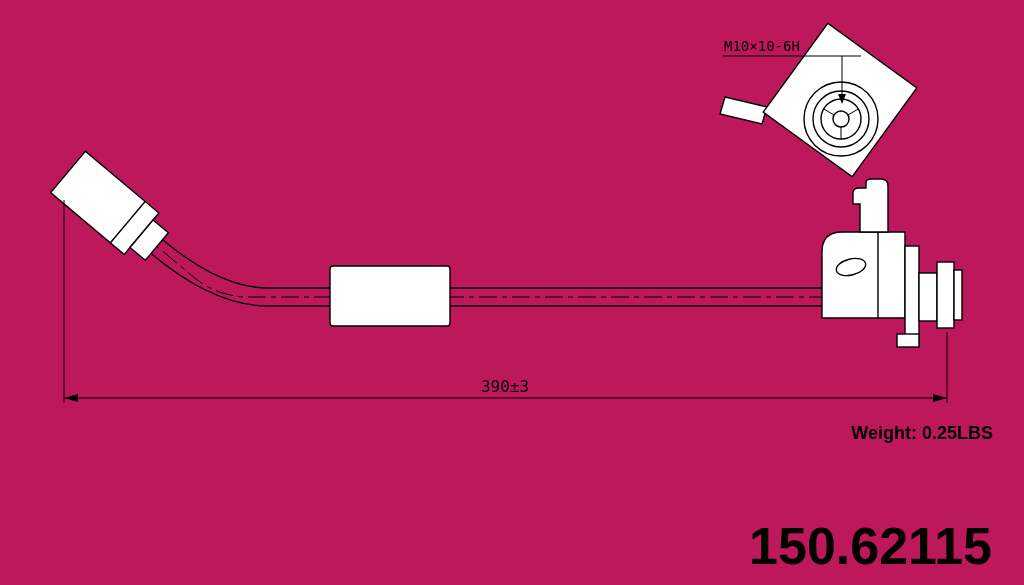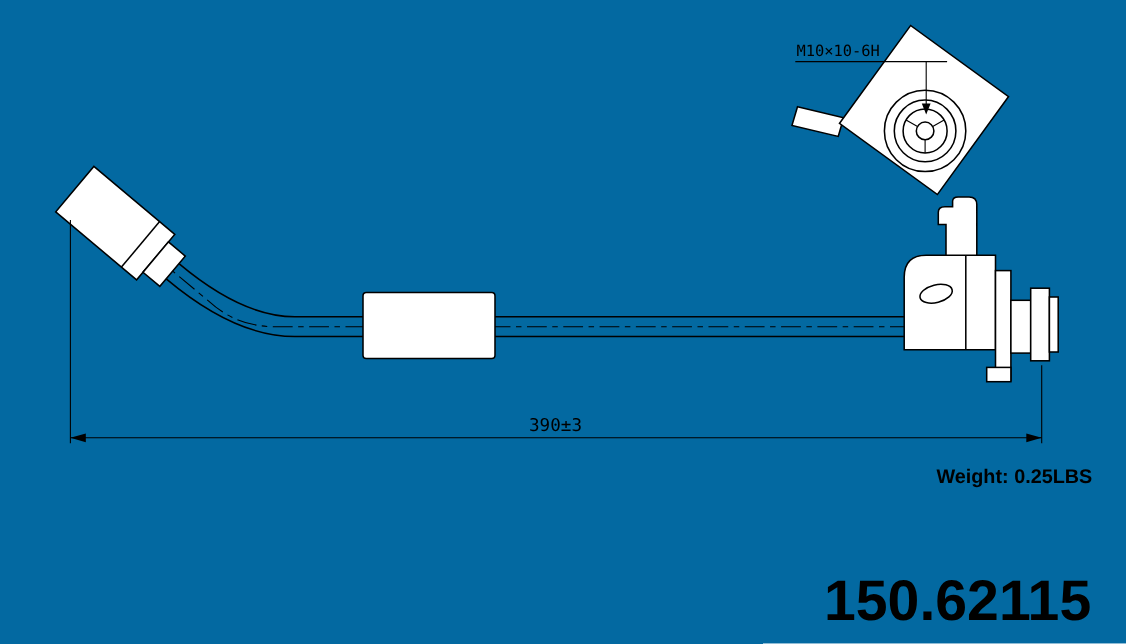--- a/index.html
+++ b/index.html
@@ -1,20 +1,20 @@
 <!DOCTYPE html>
 <html><head>
 <meta charset="utf-8">
 <style>
   html, body { margin: 0; padding: 0; background: #ffffff; }
   .page {
     position: relative;
     width: 1024px;
     height: 585px;
-    background: #0369a1;
+    background: #be185d;
     overflow: hidden;
     font-family: "Liberation Sans", sans-serif;
   }
   svg { position: absolute; top: 0; left: 0; }
   .ln   { stroke: #000; fill: none; stroke-width: 1.4; }
   .lnw  { stroke: #000; fill: #ffffff; stroke-width: 1.4; }
   .thin { stroke: #000; fill: none; stroke-width: 1; }
   .dash { stroke: #000; fill: none; stroke-width: 1; stroke-dasharray: 18 5 5 5; }
   .arr  { fill: #000; stroke: none; }
   .t-mono { font-family: "DejaVu Sans Mono", monospace; fill: #000; }

